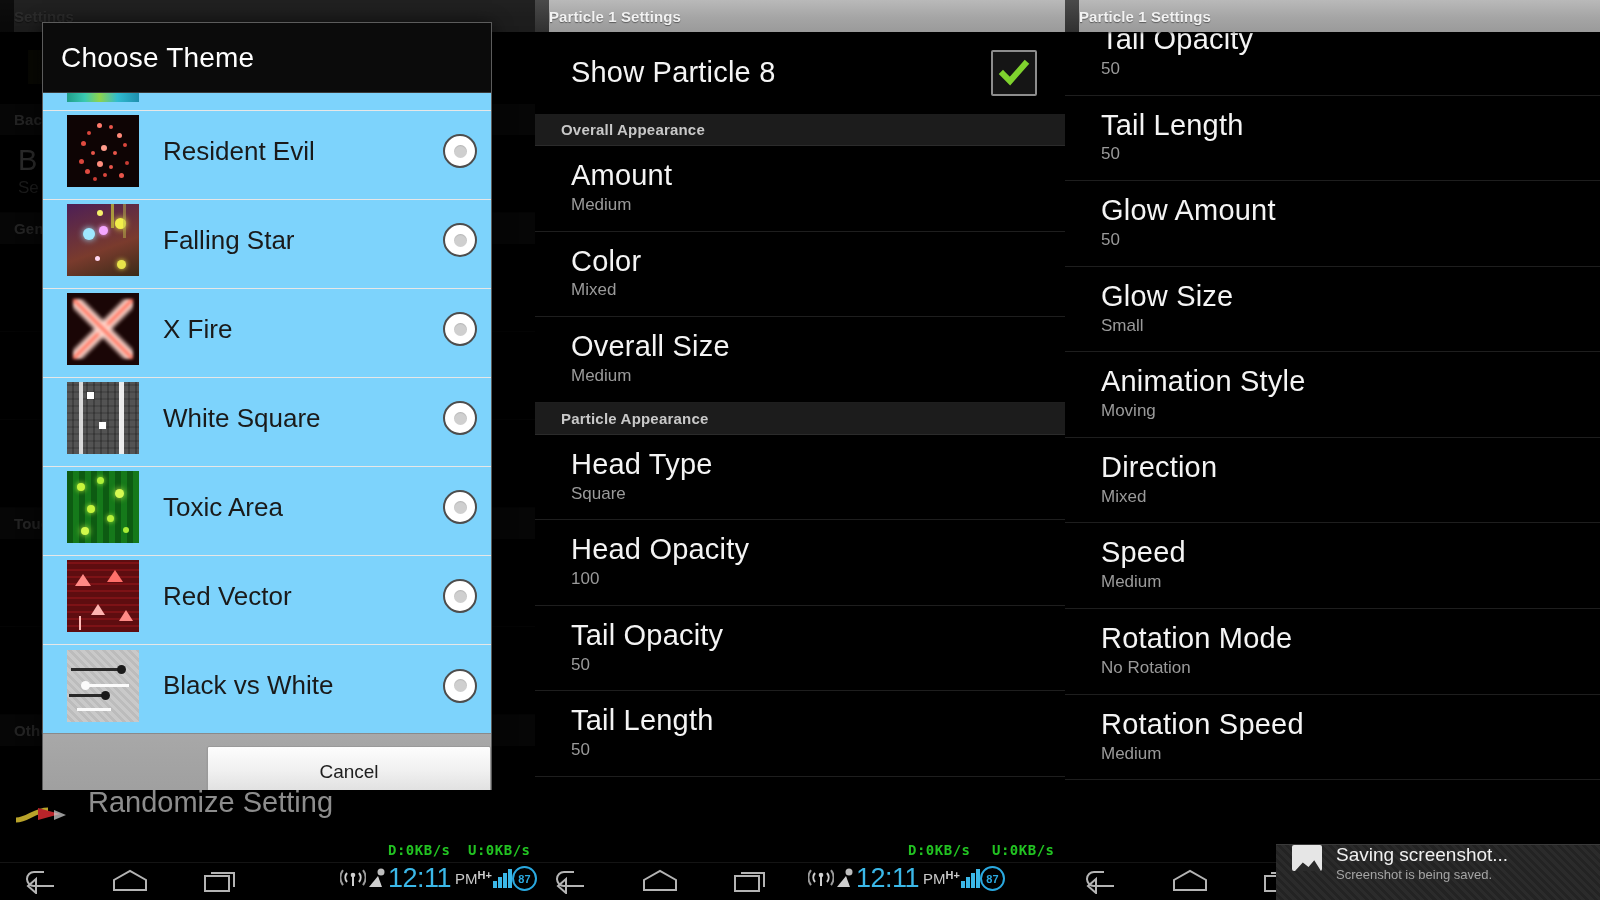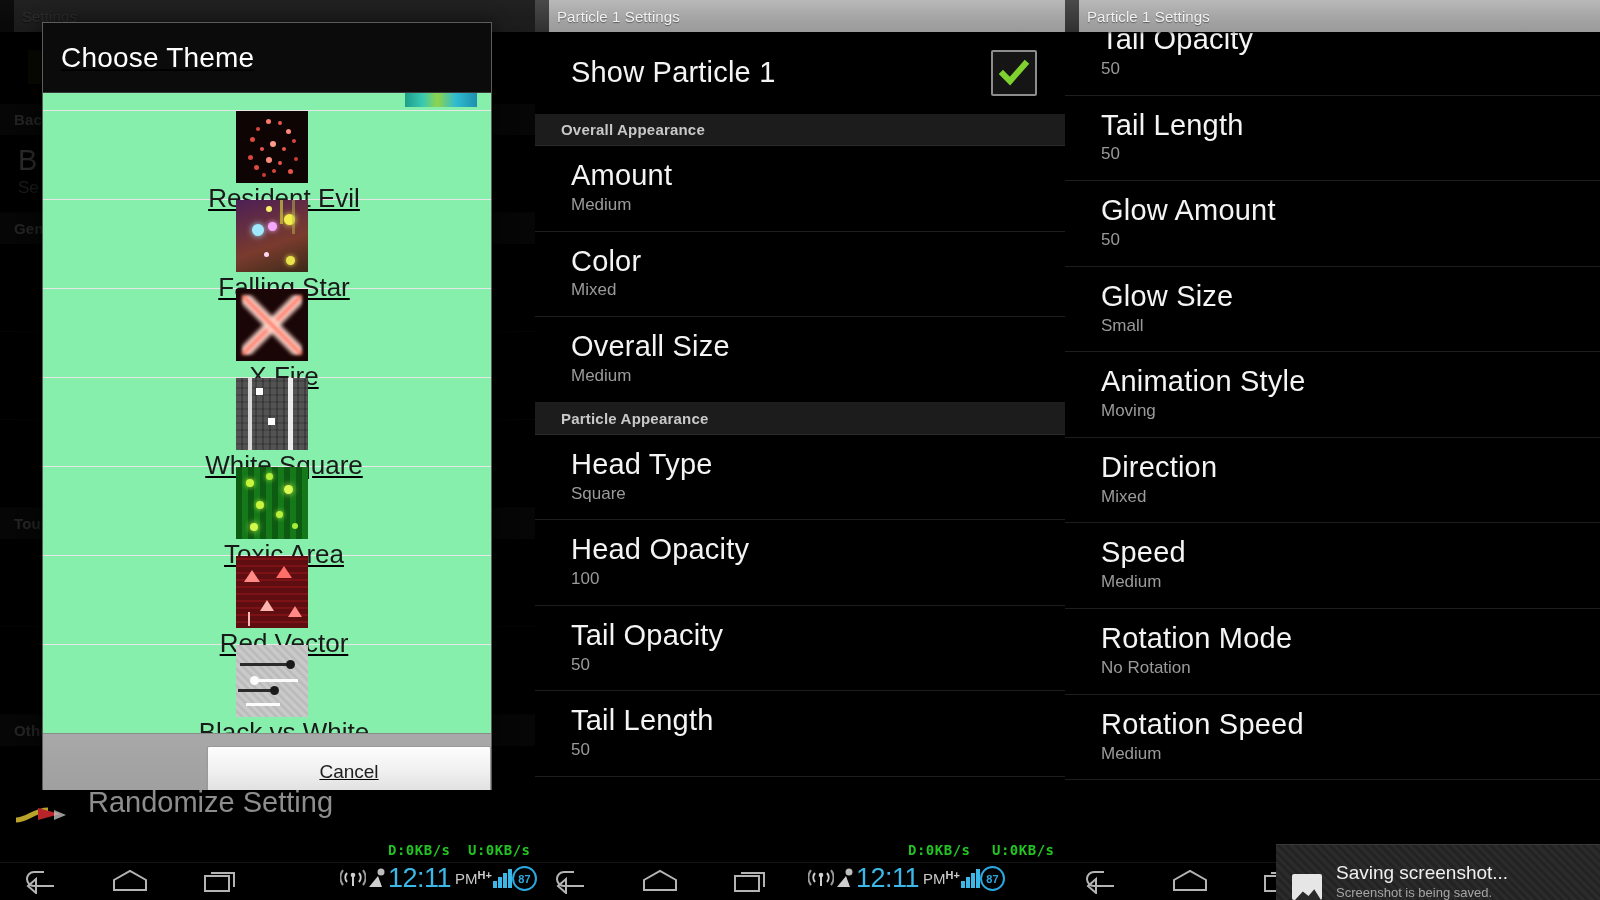--- a/index.html
+++ b/index.html
@@ -37,23 +37,22 @@
     box-shadow: 0 1px 2px rgba(0,0,0,.6);
     z-index: 5;
   }
   .titlebar .tb-inset {
     width: 14px; height: 32px;
     background: linear-gradient(to bottom, #4a4a4a, #303030);
     flex: 0 0 auto;
   }
   .titlebar .tb-text {
     font-size: 15px;
-    font-weight: normal;
+    font-weight: bold;
     color: #f2f2f2;
-    padding-left: 8px;
     letter-spacing: .1px;
     text-shadow: 0 1px 1px rgba(0,0,0,.45);
     white-space: nowrap;
   }
   .panel.left .titlebar { filter: brightness(.40); }
 
   
   .plist { position: relative; }
   .pref {
     position: relative;
@@ -109,21 +108,20 @@
   .dialog {
     position: absolute;
     left: 42px; top: 22px;
     width: 450px; height: 788px;
     background: #fff;
     border: 1px solid #5c5c5c;
     z-index: 30;
     display: flex;
     flex-direction: column;
     box-shadow: 0 4px 18px rgba(0,0,0,.8);
-    text-decoration: underline;
   }
   .dlg-head {
     background: #0b0b0b;
     height: 70px;
     display: flex; align-items: center;
     padding-left: 18px;
     border-bottom: 1px solid #3a3a3a;
     flex: 0 0 auto;
   }
   .dlg-head .dlg-title {
@@ -137,22 +135,21 @@
     background: #fff;
     overflow: hidden;
     position: relative;
   }
   .theme-row {
     display: flex;
     align-items: center;
     height: 89px;
     border-bottom: 1px solid #e7e7e7;
     padding: 0 14px 8px 24px;
-    background: #86efac;
-    flex-direction: column;
+    background: #7dd3fc;
   }
   .theme-row.partial { height: 18px; overflow: hidden; align-items: flex-end; }
   .thumb {
     width: 72px; height: 72px;
     flex: 0 0 auto;
     background: #111;
     position: relative;
     overflow: hidden;
   }
   .theme-row .tname {
@@ -289,21 +286,21 @@
     position:absolute; left:88px; top:-4px;
     font-size:29px; color:#8d8d8d; font-weight:300;
   }
   .rand-icon { position:absolute; left:14px; top:14px; width:62px; height:22px;}
 
   
   .toast {
     position:absolute; right:0; bottom:0;
     width: 324px; height: 56px;
     background: repeating-linear-gradient(45deg,#2b2b2b 0 3px,#232323 3px 6px);
-    display:flex; align-items:flex-end;
+    display:flex; align-items:flex-start;
     padding-left: 16px;
     z-index: 70;
     border-top: 1px solid #3a3a3a;
   }
   .toast .ticon {
     width: 30px; height:26px; flex:0 0 auto;
     background:#e6e6e6; border-radius:2px; position:relative; overflow:hidden;
   }
   .toast .ticon::after{
     content:""; position:absolute; left:3px; bottom:0; width:26px; height:13px;
@@ -506,21 +503,21 @@
   </div>
 
   <div class="panel mid">
     <div class="titlebar">
       <div class="tb-inset"></div>
       <div class="tb-text">Particle 1 Settings</div>
     </div>
 
     <div class="plist">
       <div class="pref checkrow">
-        <div class="ptitle">Show Particle 1</div>
+        <div class="ptitle">Show Particle 8</div>
         <div class="chk">
           <svg width="32" height="32" viewBox="0 0 32 32">
             <path d="M5 17 L12 24 L27 7" stroke="#7fd22e" stroke-width="6" fill="none" stroke-linecap="square"></path>
           </svg>
         </div>
       </div>
 
       <div class="cat">Overall Appearance</div>
 
       <div class="pref">

